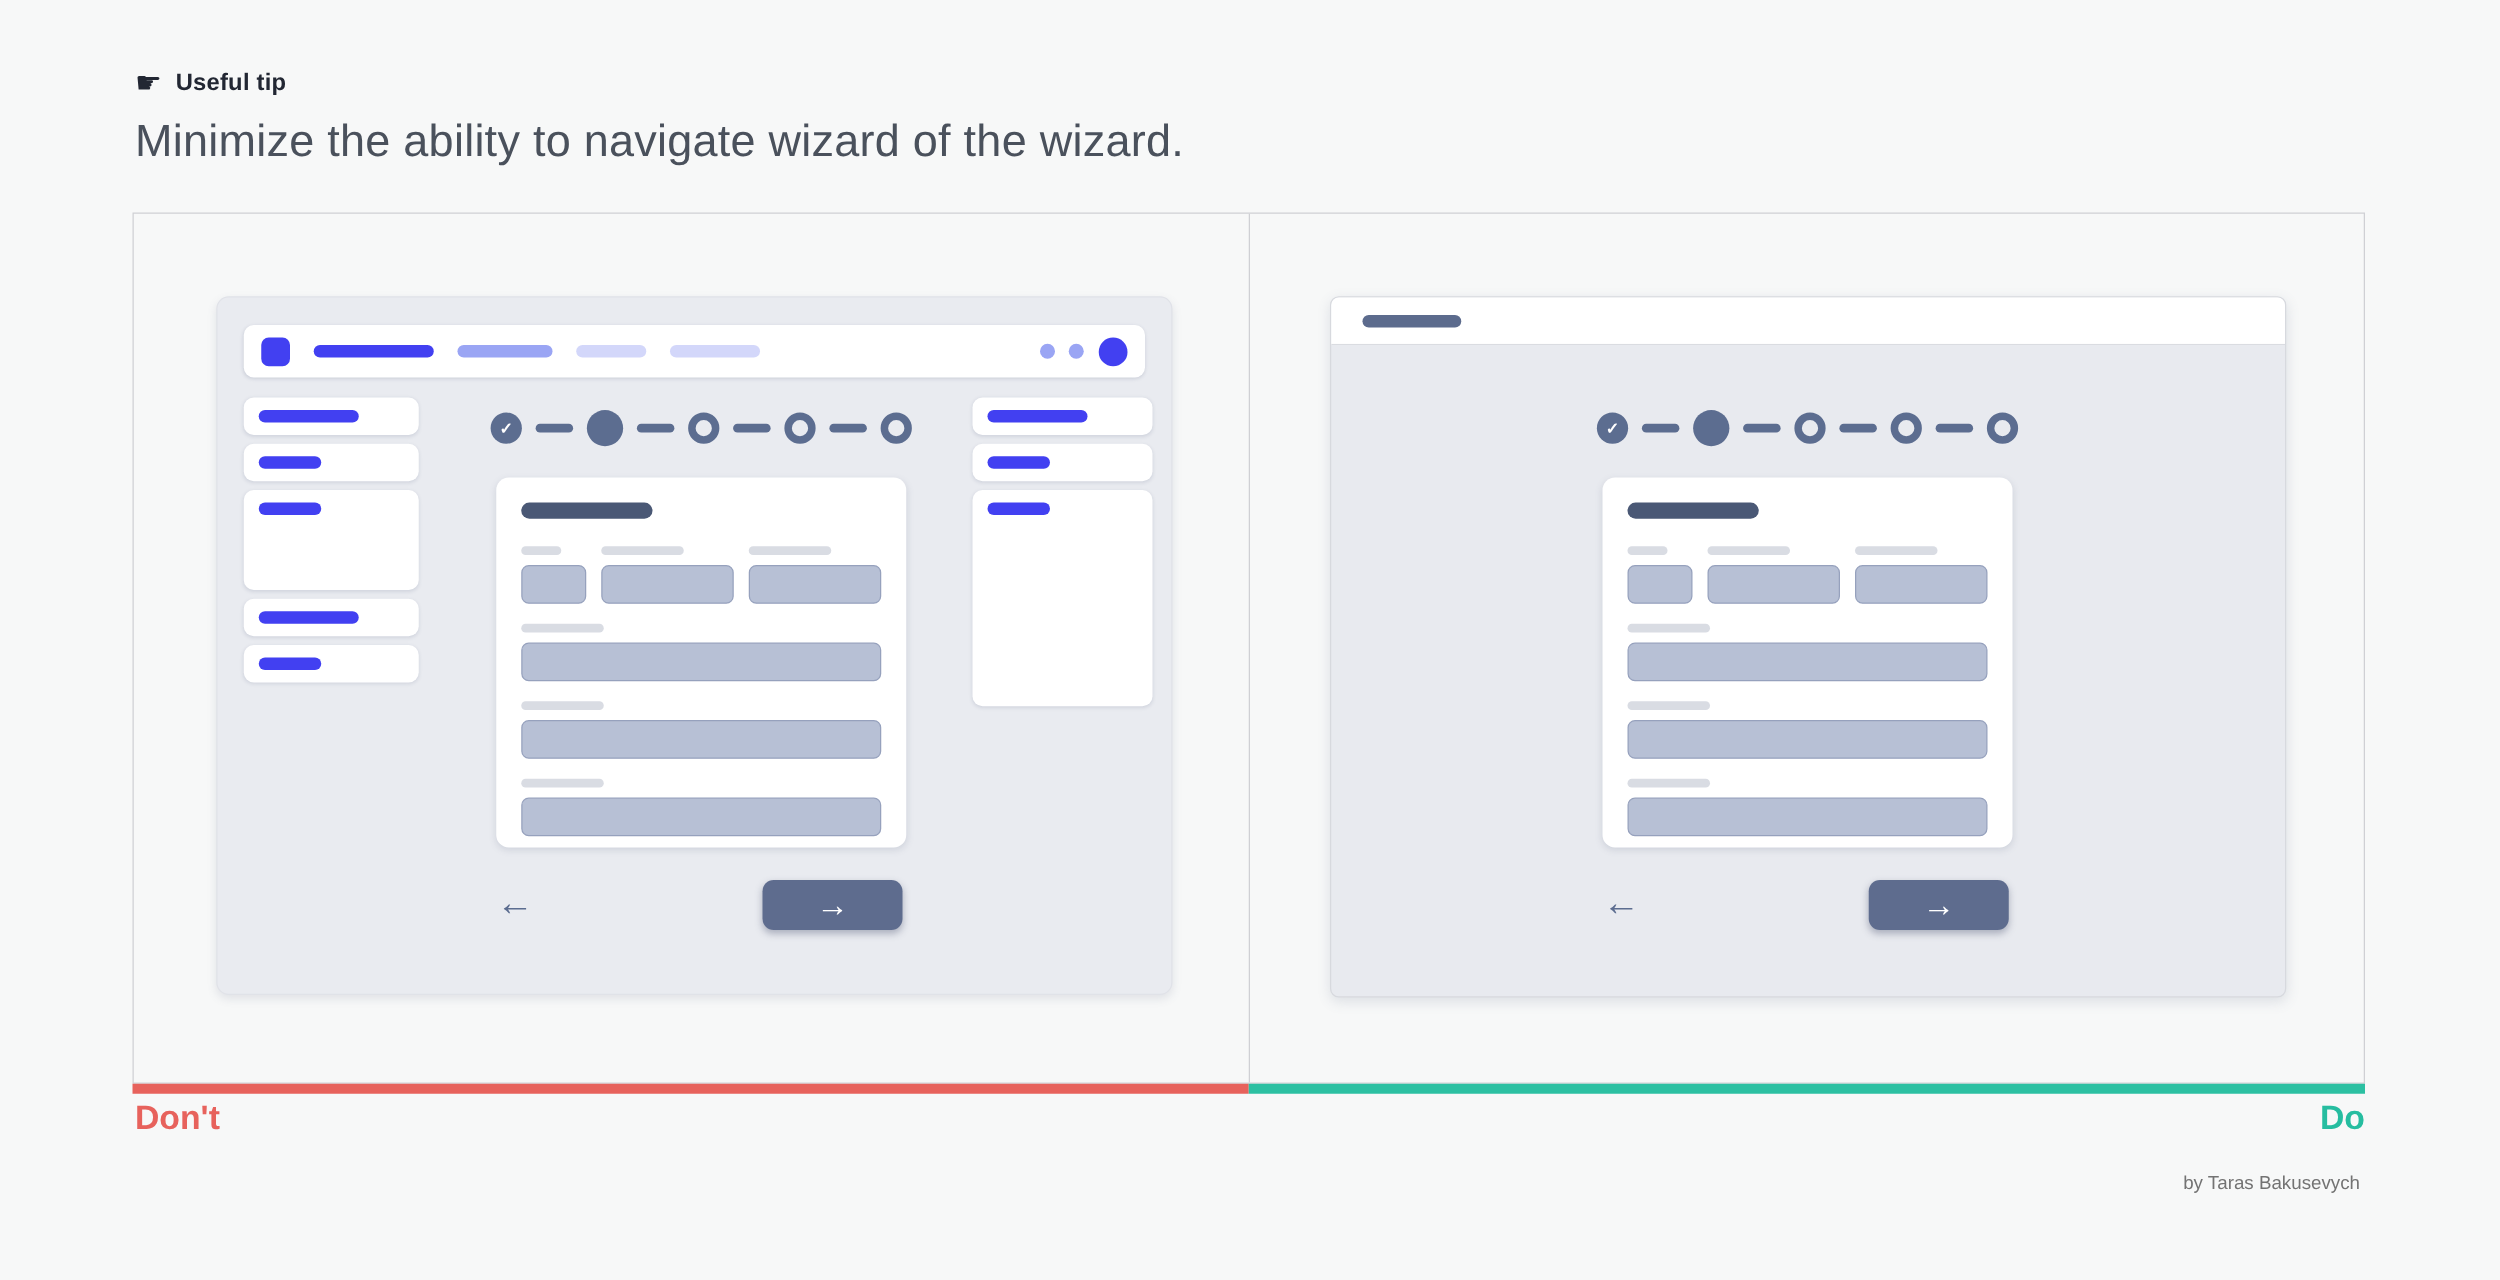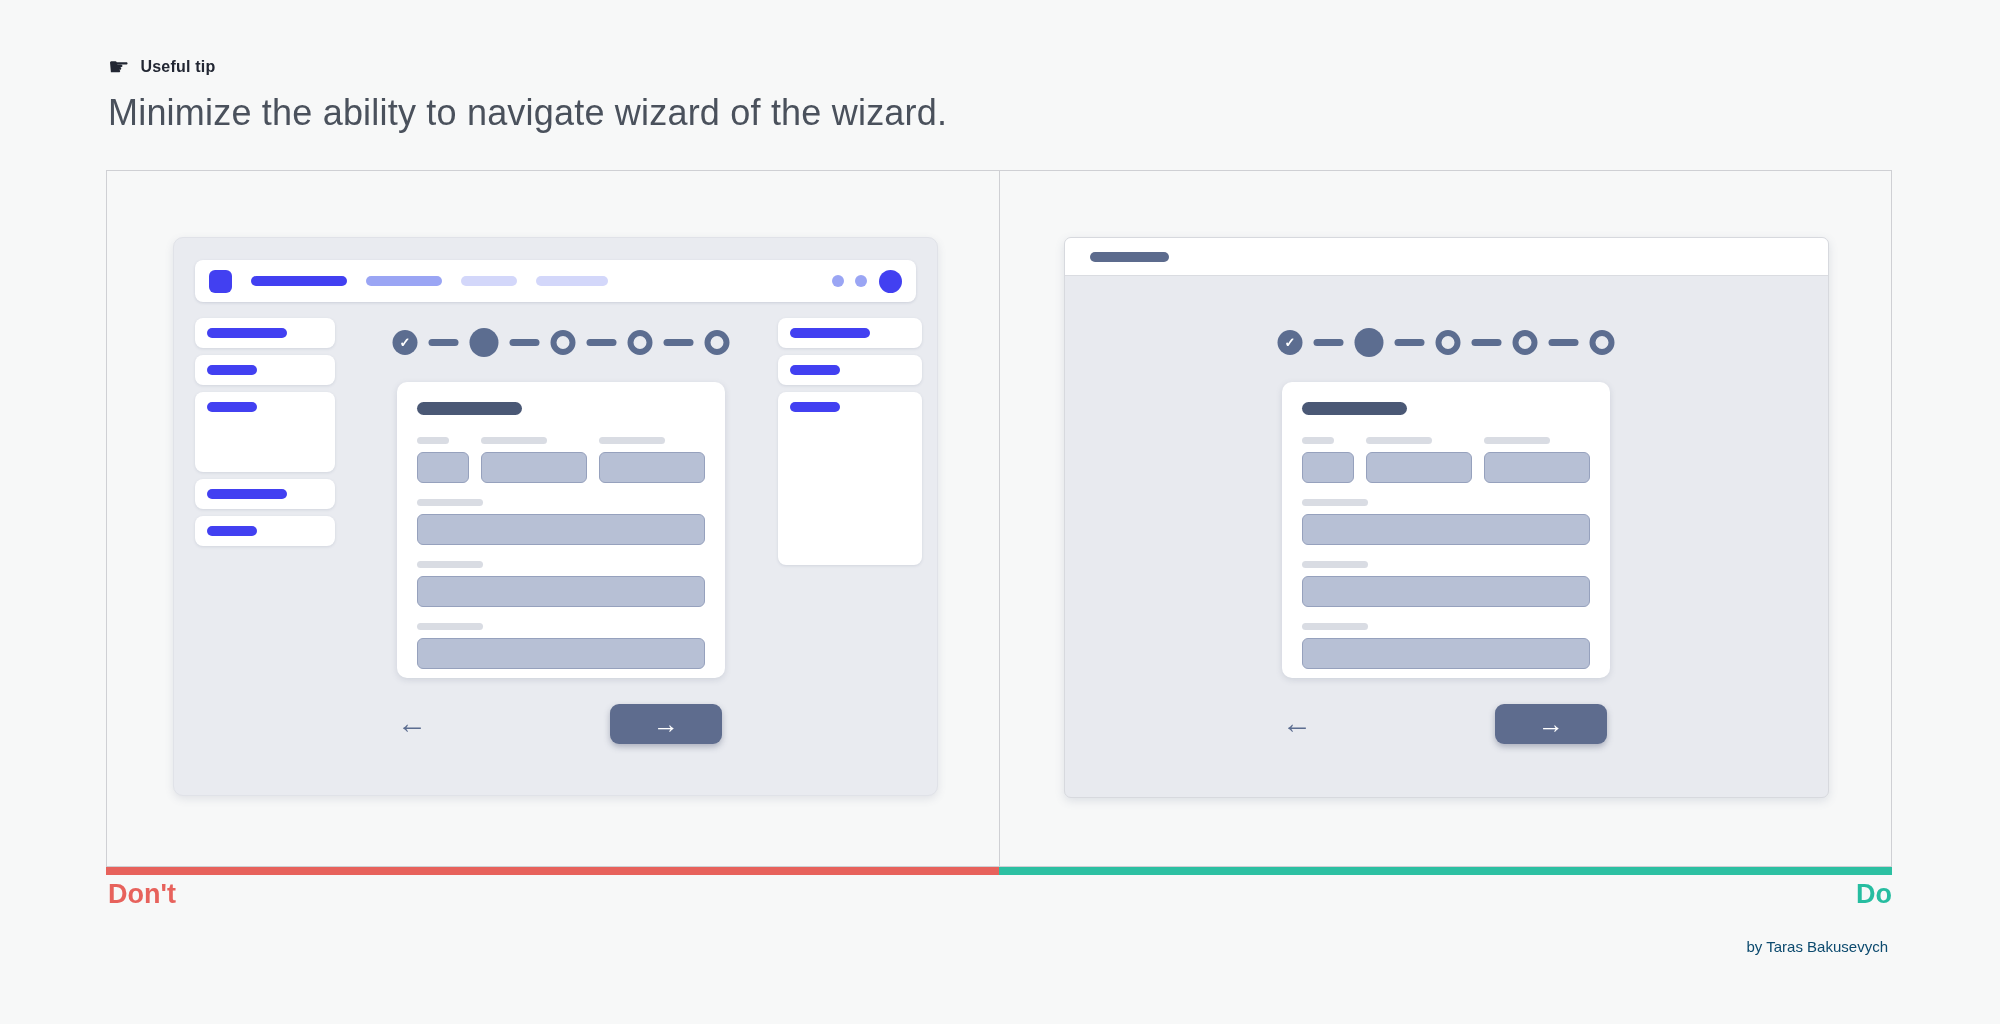--- a/index.html
+++ b/index.html
@@ -5,36 +5,36 @@
   * { margin:0; padding:0; box-sizing:border-box; }
   html,body { width:2000px; height:1024px; }
   body { font-family:"Liberation Sans", sans-serif; background:#f7f8f8; position:relative; overflow:hidden; }
 
   .page { position:absolute; inset:0; }
 
   
   .tip-head { position:absolute; left:108px; top:55px; }
   .eyebrow-row { display:flex; align-items:center; gap:11px; }
   .hand-icon { font-size:24px; line-height:1; color:#222733; }
-  .eyebrow { font-weight:bold; font-size:16px; color:#222733; letter-spacing:.2px; }
+  .eyebrow { font-weight:bold; font-size:19px; color:#222733; letter-spacing:.2px; }
   .tip-title { margin-top:13px; font-size:36px; font-weight:400; color:#4a515c; letter-spacing:.2px; }
 
   
   .panels { position:absolute; left:106px; top:170px; width:1786px; height:697px;
             border:1px solid #cfd0d4; display:flex; background:#f7f8f8; }
   .panel { position:relative; flex:1; }
   .panel-dont { border-right:1px solid #cfd0d4; }
 
   .bar { position:absolute; height:8px; top:867px; }
   .bar-red  { left:106px; width:893px; background:#e7625c; }
   .bar-teal { left:999px; width:893px; background:#2cc0a2; }
 
   .label-dont { position:absolute; left:108px; top:879px; font-size:27px; font-weight:bold; color:#e7625c; }
   .label-do   { position:absolute; right:108px; top:879px; font-size:27px; font-weight:bold; color:#26bda0; }
-  .credit { position:absolute; right:112px; top:938px; font-size:15px; color:#0c4a6e;margin-left:44px; }
+  .credit { position:absolute; right:112px; top:938px; font-size:15px; color:#737373;margin-left:44px; }
 
   
   .stage { position:absolute; width:328px; height:100%; top:0; }
   .stepper { position:absolute; top:90px; left:50%; transform:translateX(-50%);
              display:flex; align-items:center; gap:11px; }
   .step { width:25px; height:25px; border-radius:50%; flex:none; }
   .step.done { background:#5c6d90; color:#fff; display:flex; align-items:center; justify-content:center;
                font-size:13px; font-weight:bold; }
   .step.current { width:29px; height:29px; background:#5c6d90; }
   .step.todo { border:6px solid #5c6d90; background:transparent; }

